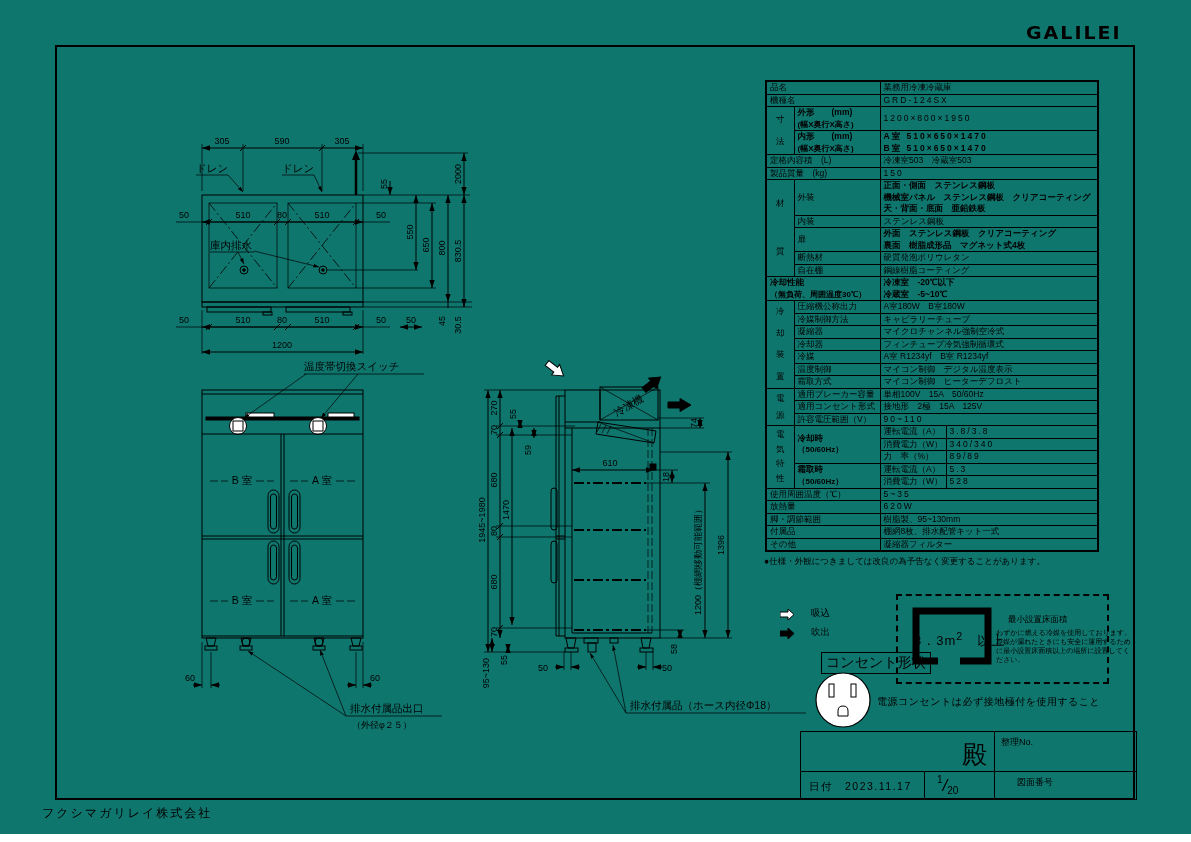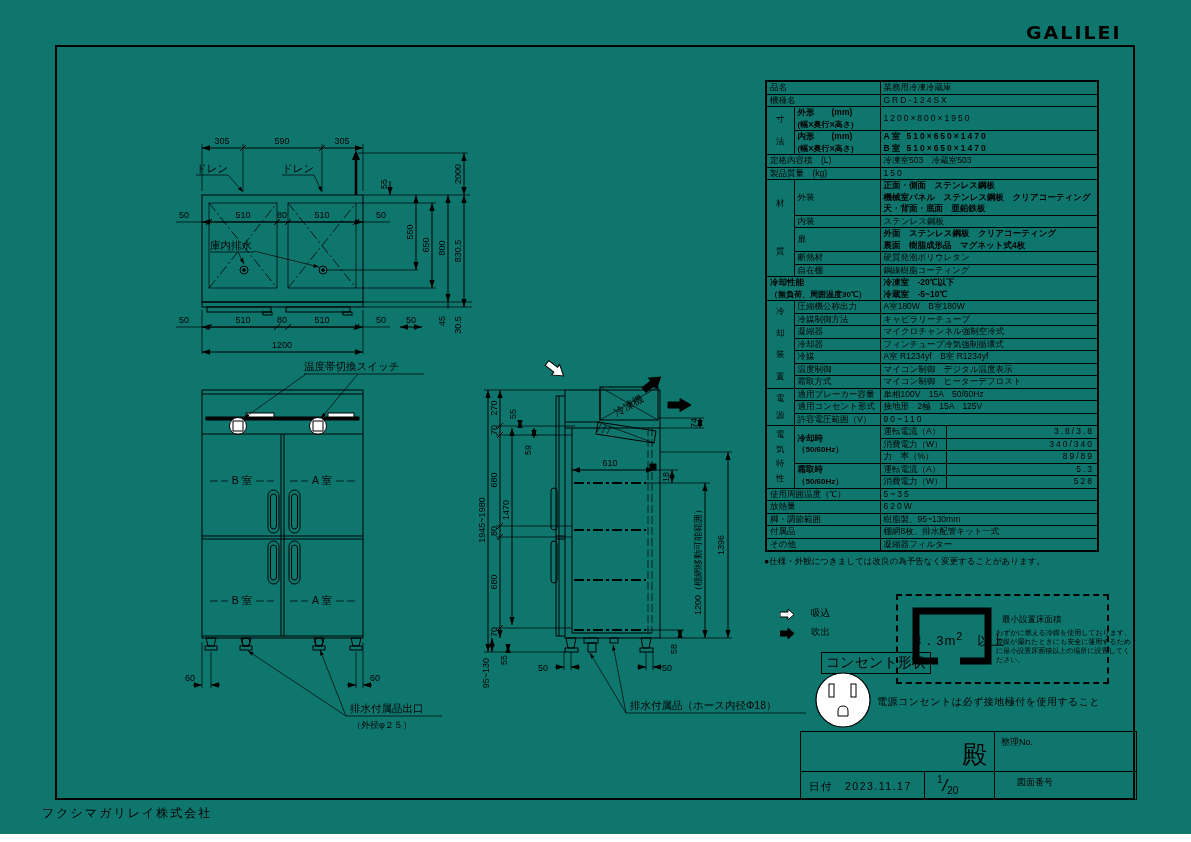--- a/index.html
+++ b/index.html
@@ -12,36 +12,36 @@
 
   
   #spec-table{position:absolute;left:765px;top:80px;width:332px;border-collapse:collapse;
     table-layout:fixed;font-size:8.5px;border:2px solid #000;}
   #spec-table td{border:1px solid #000;padding:0 3px;line-height:11.5px;vertical-align:middle;
     overflow:hidden;white-space:nowrap;}
   #spec-table .g{padding:0;}
   .gc{display:flex;flex-direction:column;justify-content:space-around;align-items:center;}
   .v{letter-spacing:0;}
   .w{letter-spacing:2px;}
-  .ctr{text-align:right;}
+  .ctr{text-align:left;}
   .sm{font-size:8px;}
   .ml div{line-height:11.5px;font-weight:bold;}
   #spec-note{position:absolute;left:764px;top:556px;font-size:8.5px;}
 
   
   #legend{position:absolute;left:780px;top:607px;font-size:9.5px;}
   #legend .row{display:flex;align-items:flex-end;gap:15px;margin-bottom:6px;}
   #outlet-label{position:absolute;left:821px;top:652px;border:1px solid #000;font-size:14px;
     padding:1px 4px;}
   #plug{position:absolute;left:810px;top:670px;}
   #warning{position:absolute;left:877px;top:695px;font-size:10px;letter-spacing:.5px;white-space:nowrap;}
   #min-area{position:absolute;left:896px;top:594px;width:209px;height:86px;border:2px dashed #000;}
   #min-area .room{position:absolute;left:8px;top:8px;}
   #min-area .val{position:absolute;left:16px;top:34px;font-size:13px;letter-spacing:1px;white-space:nowrap;}
-  #min-area .ttl{position:absolute;left:104px;top:18px;font-size:8.5px;}
+  #min-area .ttl{position:absolute;left:110px;top:18px;font-size:8.5px;}
   #min-area .body{position:absolute;left:98px;top:32px;font-size:7px;line-height:9px;white-space:nowrap;}
 
   
   #title-block{position:absolute;left:800px;top:731px;width:335px;height:67px;border:1px solid #000;}
   #tb-hline{position:absolute;left:0;top:39px;width:100%;border-top:1px solid #000;}
   #tb-v1{position:absolute;left:193px;top:0;height:39px;border-left:1px solid #000;}
   #tb-v2{position:absolute;left:123px;top:39px;height:28px;border-left:1px solid #000;}
   #tb-v3{position:absolute;left:193px;top:39px;height:28px;border-left:1px solid #000;}
   .tb-tono{position:absolute;left:0;top:6px;width:186px;text-align:right;font-size:25px;}
   .tb-seiri{position:absolute;left:200px;top:4px;font-size:9px;}

